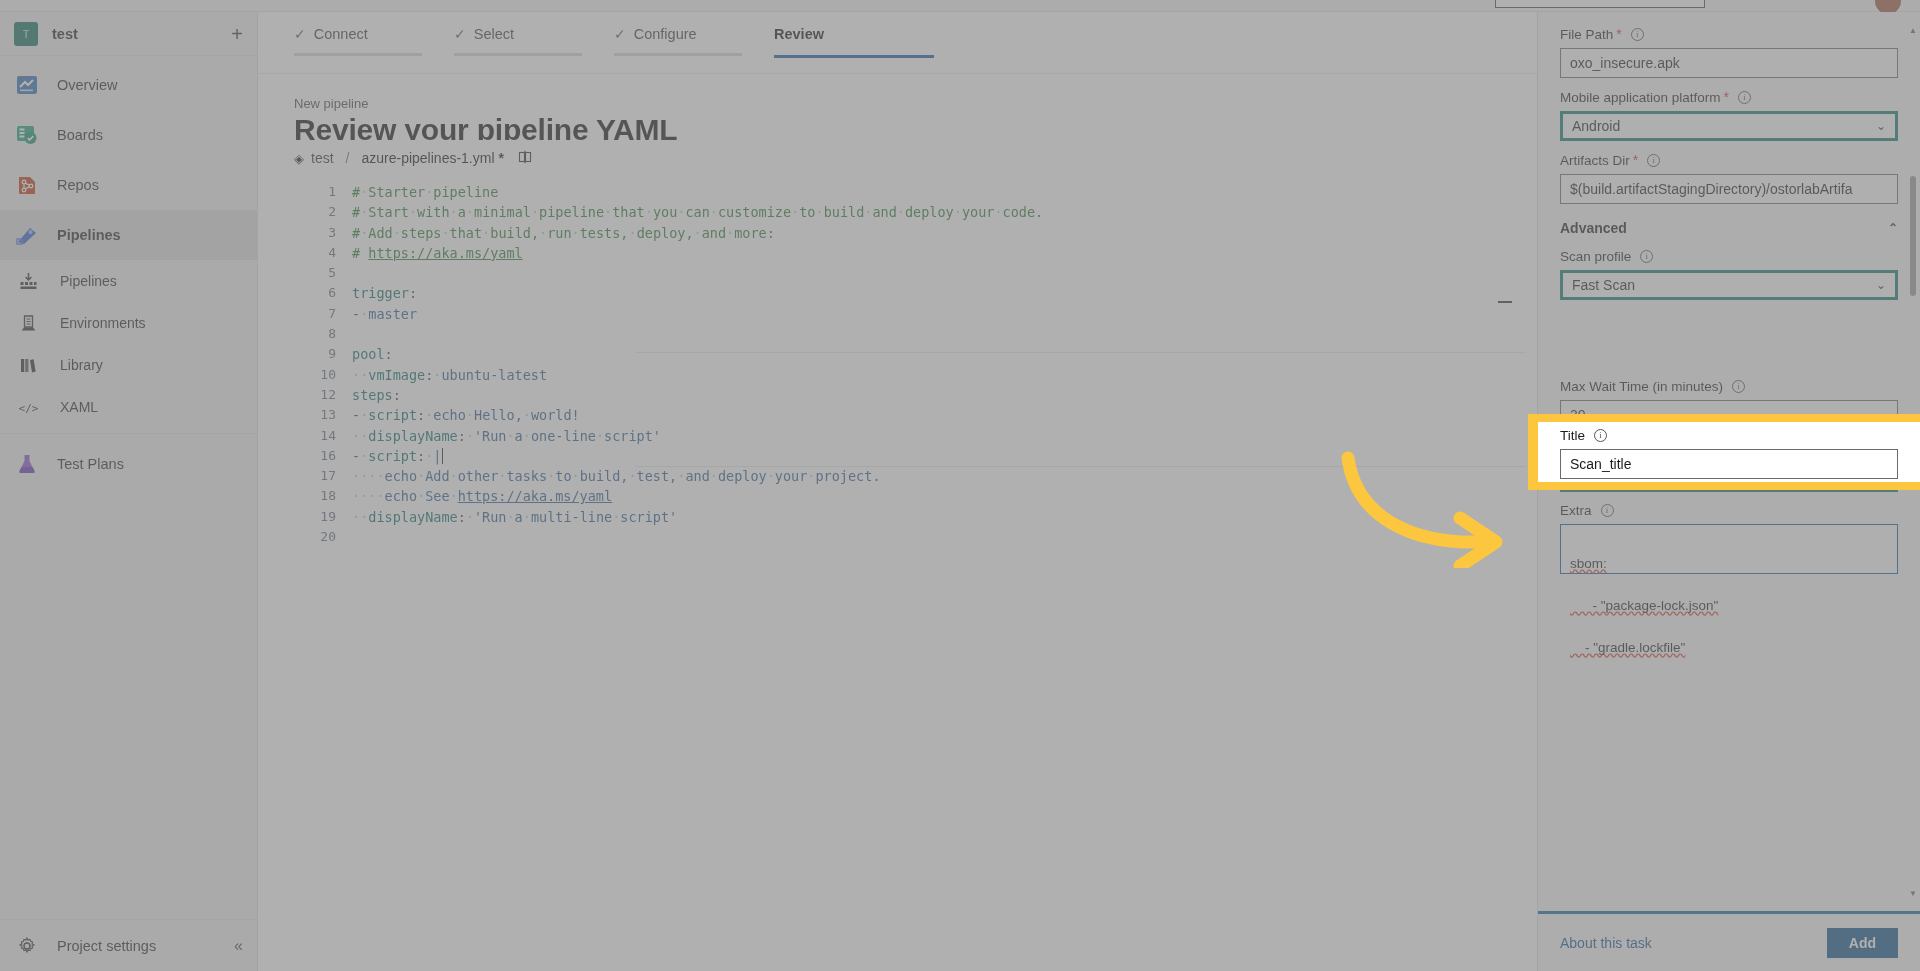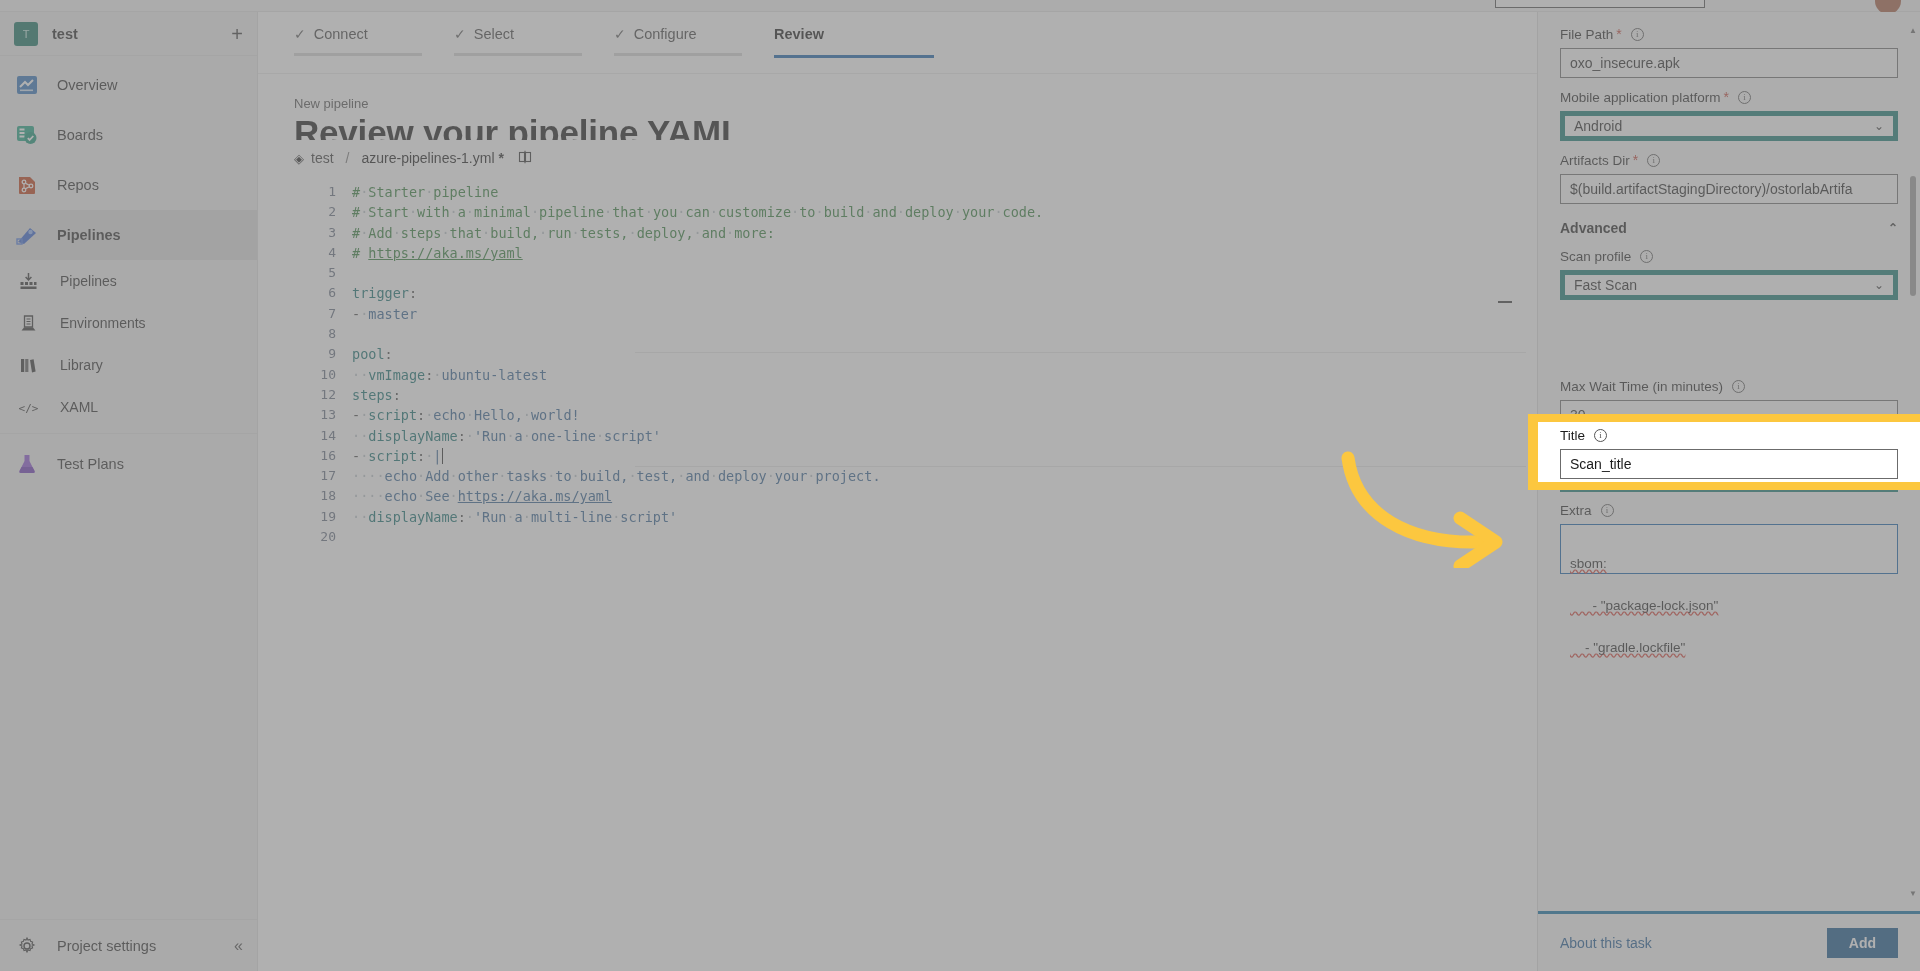--- a/index.html
+++ b/index.html
@@ -128,21 +128,21 @@
   .wtab.current { font-weight: bold; color: #111; }
   .wtab.current .bar { background: #0f5ea8; height: 3px; width: 160px; bottom: -16px; }
 
   
   #page-head {
     display: flex; align-items: flex-end;
     padding: 22px 36px 0 36px;
   }
   #page-head .titles { flex: 1; }
   .eyebrow { font-size: 13px; color: #4a4a4a; margin-bottom: 2px; }
-  .page-title { font-size: 35px; font-weight: bold; color: #111; letter-spacing: -0.2px;}
+  .page-title { font-size: 30px; font-weight: bold; color: #111; letter-spacing: -0.2px;}
 
   .head-actions { display: flex; align-items: center; gap: 12px; padding-bottom: 4px;}
   .btn-secondary {
     background: #e9e9e9; border: 1px solid #d6d6d6;
     height: 34px; padding: 0 16px;
     font-size: 14px; font-weight: bold; color: #1f1f1f;
     display: flex; align-items: center; cursor: pointer;
   }
   .btn-primary-split {
     display: flex; height: 34px; cursor: pointer;
@@ -236,21 +236,21 @@
   }
   .txt-input {
     width: 100%; height: 30px;
     border: 1px solid #6b6b6b; background: #fbfbfb;
     font-size: 14px; color: #1c1c1c;
     padding: 0 9px; display: flex; align-items: center;
     white-space: nowrap; overflow: hidden;
   }
   .sel-input {
     width: 100%; height: 30px;
-    border: 5px solid #0f766e; background: #fbfbfb;
+    border: 3px solid #0f766e; background: #fbfbfb;
     font-size: 14px; color: #1c1c1c;
     padding: 0 9px; display: flex; align-items: center;
   }
   .sel-input .cv { margin-left: auto; font-size: 12px; color: #333; }
   .section-head {
     display: flex; align-items: center;
     font-size: 14px; font-weight: bold; color: #1c1c1c;
     margin: 16px 0 13px 0; cursor: pointer;
   }
   .section-head .cv { margin-left: auto; font-size: 12px; color: #333; }

